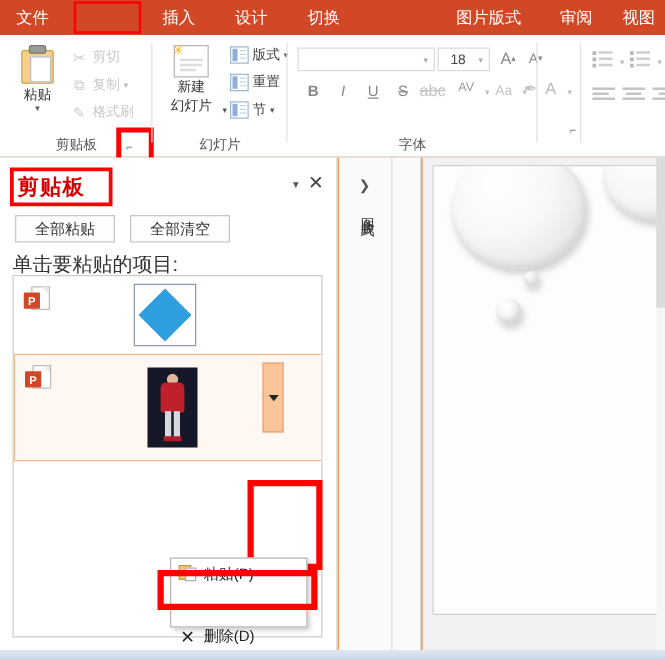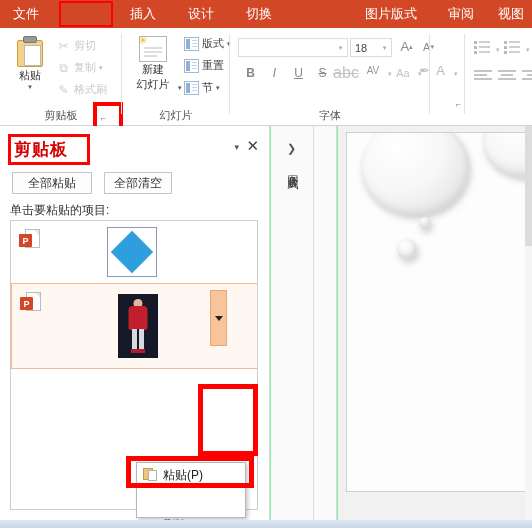--- a/index.html
+++ b/index.html
@@ -3,21 +3,21 @@
 <meta charset="utf-8">
 <style>
   * { box-sizing: border-box; }
   html, body {
     margin: 0; padding: 0;
     width: 532px; height: 528px;
     overflow: hidden;
     font-family: "Liberation Sans", "DejaVu Sans", sans-serif;
     background: #ffffff;
   }
-  #app { position: relative; width: 532px; height: 528px; background:#86efac; }
+  #app { position: relative; width: 532px; height: 528px; background:#f97316; }
 
   
   .tabbar {
     position: absolute; left: 0; top: 0; width: 532px; height: 28px;
     background: #d24726;
   }
   .tab-file {
     position: absolute; left: 0; top: 0; width: 52px; height: 28px;
     color: #fff; font-size: 13px; display: flex; align-items: center;
     justify-content: center; background: #d24726;
@@ -128,21 +128,21 @@
     border: 3px solid #ff0000;
   }
   .pane-dd { position: absolute; right: 30px; top: 16px; font-size: 9px; color:#555; }
   .pane-close { position: absolute; right: 10px; top: 11px; font-size: 15px; color:#444; }
 
   .pbtn {
     position: absolute; top: 46px; height: 22px; background: #fdfdfd;
     border: 1px solid #c6c6c6; font-size: 12px; color: #333;
     display: flex; align-items: center; justify-content: center;
   }
-  .pane-hint { position: absolute; left: 10px; top: 76px; font-size: 12px; color:#333; }
+  .pane-hint { position: absolute; left: 10px; top: 76px; font-size: 16px; color:#333; }
 
   .items {
     position: absolute; left: 10px; top: 94px; width: 248px; height: 290px;
     border: 1px solid #cdcdcd; background: #fff; overflow: hidden;
   }
   .item { position: absolute; left: 0; width: 248px; }
   .item.selected { background: #fff7f2; border: 1px solid #f3b98c; }
   .ppt-ic { position: absolute; left: 8px; top: 8px; width: 22px; height: 22px; }
   .ppt-ic .pg { position:absolute; left:6px; top:0; width:15px; height:19px; background:#fff; border:1px solid #bdbdbd;}
   .ppt-ic .pg::after{content:"";position:absolute;right:0;top:0;border-width:0 5px 5px 0;border-style:solid;border-color:#fff #e8e8e8;}
@@ -313,21 +313,21 @@
       <div class="grp-label">幻灯片</div>
       <div class="grp-sep" style="left:107px;"></div>
     </div>
 
     <div class="grp" style="left:230px;width:200px;">
       <div class="fbox" style="left:8px;top:10px;width:110px;">
         <span class="val"></span>
         <span class="dd">▾</span>
       </div>
       <div class="fbox" style="left:120px;top:10px;width:42px;">
-        <span class="val" style="color:#444;">18</span>
+        <span class="val" style="color:#444;text-align:center;">18</span>
         <span class="dd">▾</span>
       </div>
       <div class="fbtn" style="left:168px;top:10px;font-size:13px;color:#8a8a8a;">
         <span>A</span>
           <sup style="font-size:7px;">▴</sup>
       </div>
       <div class="fbtn" style="left:190px;top:10px;font-size:11px;color:#8a8a8a;">
         <span>A</span>
           <sup style="font-size:7px;">▾</sup>
       </div>
@@ -340,21 +340,21 @@
       </div>
       <div class="fbtn i" style="left:36px;top:36px;">
         <span>I</span>
       </div>
       <div class="fbtn u" style="left:60px;top:36px;">
         <span>U</span>
       </div>
       <div class="fbtn s" style="left:84px;top:36px;">
         <span>S</span>
       </div>
-      <div class="fbtn" style="left:104px;top:36px;width:24px;font-size:16px;text-decoration:line-through;">
+      <div class="fbtn" style="left:104px;top:36px;width:24px;font-size:13px;text-decoration:line-through;">
         <span>abc</span>
       </div>
       <div class="fbtn" style="left:131px;top:34px;width:24px;font-size:10px;color:#999;">
         <span>AV</span>
       </div>
       <span class="caret" style="position:absolute;left:155px;top:42px;">▾</span>
       <div class="fbtn" style="left:162px;top:36px;width:22px;font-size:11px;">
         <span>Aa</span>
       </div>
       <span class="caret" style="position:absolute;left:185px;top:42px;">▾</span>
@@ -410,21 +410,21 @@
 
   <div class="pane">
     <div class="pane-title">剪贴板</div>
     <div class="pane-title-box"></div>
     <div class="pane-dd">▾</div>
     <div class="pane-close">✕</div>
 
     <div class="pbtn" style="left:12px;width:80px;">
       <span>全部粘贴</span>
     </div>
-    <div class="pbtn" style="left:104px;width:68px;">
+    <div class="pbtn" style="left:104px;width:80px;">
       <span>全部清空</span>
     </div>
     <div class="pane-hint">单击要粘贴的项目:</div>
 
     <div class="items">
 
       <div class="item" style="top:0;height:62px;">
         <div class="ppt-ic">
           <div class="pg"></div>
           <div class="sq">P</div>
@@ -446,21 +446,21 @@
             <div class="shoes"></div>
         </div>
         <div class="item-dd" style="left:198px;top:6px;width:17px;height:56px;">
           <span class="tri"></span>
         </div>
       </div>
     </div>
 
     <div class="hl-box" style="left:198px;top:258px;width:60px;height:72px;"></div>
 
-    <div class="ctxmenu" style="left:136px;top:336px;width:110px;height:56px;">
+    <div class="ctxmenu" style="left:136px;top:320px;width:110px;height:56px;">
       <div class="ctxitem" style="top:0;">
         <span class="mi">
           <span class="paste-mi"><i class="cb"></i><i class="pp"></i></span>
         </span>
         <span>粘贴(P)</span>
       </div>
       <div class="ctxitem" style="top:25px;">
         <span class="mi" style="font-size:14px;">✕</span>
         <span>删除(D)</span>
       </div>

